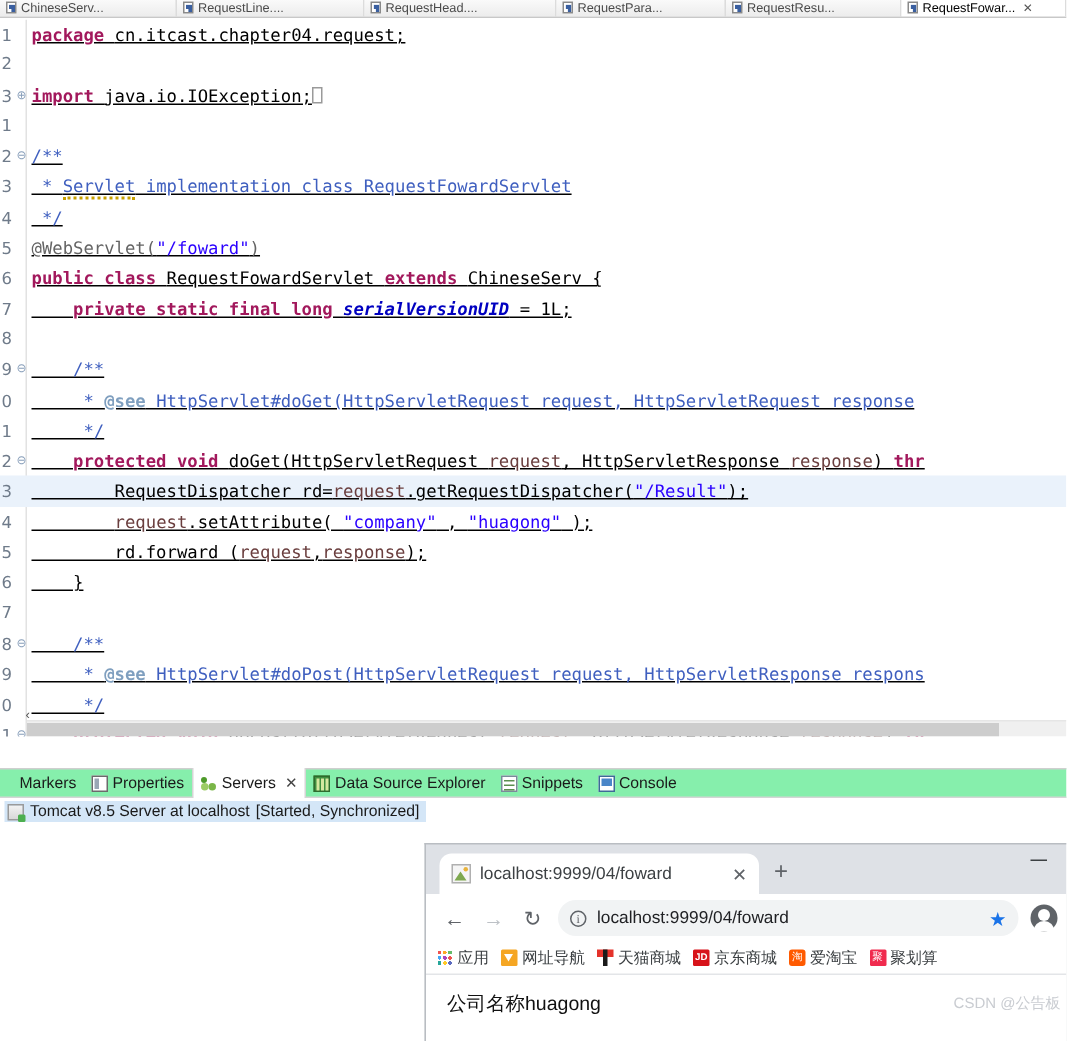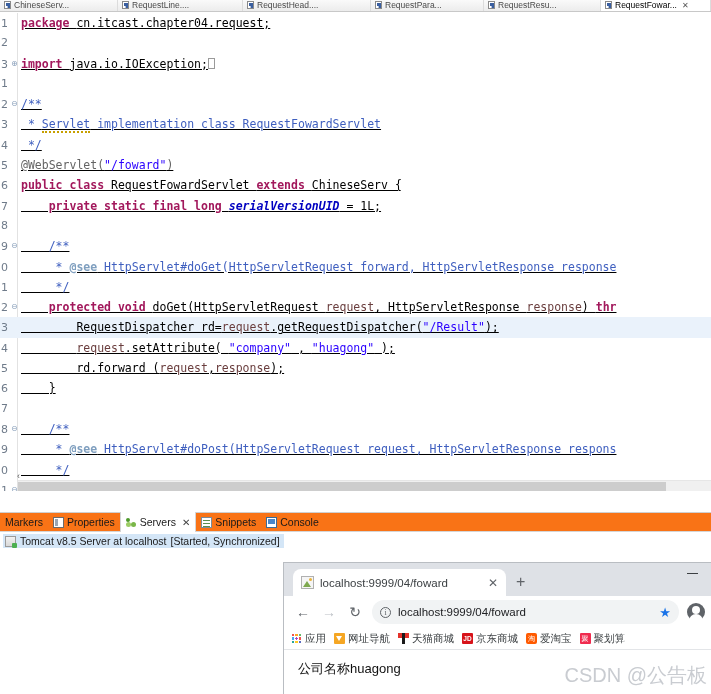--- a/index.html
+++ b/index.html
@@ -108,26 +108,26 @@
     background: #cdcdcd;
   }
   .collapse-arrow {
     position:absolute; left: 17px; bottom: 10px;
     font-size: 9px; color:#555; line-height: 9px;
   }
 
   
   .view-tabs {
     position: absolute; top: 512px; left: 0; width: 711px; height: 20px;
-    background: #f97316;
+    background: #86efac;
     border-top: 1px solid #cfcfcf;
     border-bottom: 1px solid #d5d5d5;
     display: flex; align-items: center;
     font-size: 10.5px; color: #1a1a1a;
-    padding-left: 0;
+    padding-left: 8px;
   }
   .vtab {
     display:flex; align-items:center; gap:3px;
     padding: 0 5px; height: 20px; white-space: nowrap;
   }
   .vtab.active { background:#ffffff; border-left:1px solid #d5d5d5; border-right:1px solid #d5d5d5; }
   .vtab .vclose { font-size: 10px; color:#444; margin-left:3px; }
   .vicon { width:11px; height:11px; flex:0 0 11px; position:relative; }
   .ic-props { border:1px solid #6b6b6b; background:#fff; }
   .ic-props:after{ content:""; position:absolute; left:1px; top:1px; width:3px; height:7px; background:#9aa7b5; }
@@ -290,21 +290,21 @@
                 color:#fff; font-size:7px; line-height:11px; text-align:center; }
 
   .br-content {
     height: 45px; background:#ffffff;
     position:relative; padding: 10px 0 0 14px;
     font-size: 13px; color:#111;
   }
   .page-text { white-space:nowrap; }
   .watermark {
     position:absolute; right: 4px; top: 12px;
-    font-size: 20px; color:#c9ccd1;
+    font-size: 10px; color:#c9ccd1;
     white-space:nowrap;
   }
 </style>
 </head>
 <body>
 
 <div id="root">
 
   <div class="editor-tabs" id="editorTabs">
       <div class="etab" style="width: 118px;">
@@ -342,21 +342,21 @@
         <div class="cl"><div class="ln">3<span class="fold">⊕</span></div><div class="code-txt"><span class="kw">import </span><span class="plain">java.io.IOException;</span><span class="caretbox"></span></div></div>
         <div class="cl"><div class="ln">1</div><div class="code-txt"></div></div>
         <div class="cl"><div class="ln">2<span class="fold">⊖</span></div><div class="code-txt"><span class="jdoc">/**</span></div></div>
         <div class="cl"><div class="ln">3</div><div class="code-txt"><span class="jdoc"> * </span><span class="jdoc squiggle">Servlet</span><span class="jdoc"> implementation class RequestFowardServlet</span></div></div>
         <div class="cl"><div class="ln">4</div><div class="code-txt"><span class="jdoc"> */</span></div></div>
         <div class="cl"><div class="ln">5</div><div class="code-txt"><span class="ann">@WebServlet(</span><span class="str">"/foward"</span><span class="ann">)</span></div></div>
         <div class="cl"><div class="ln">6</div><div class="code-txt"><span class="kw">public class </span><span class="plain">RequestFowardServlet </span><span class="kw">extends </span><span class="plain">ChineseServ {</span></div></div>
         <div class="cl"><div class="ln">7</div><div class="code-txt"><span class="kw">    private static final long </span><span class="fld">serialVersionUID</span><span class="plain"> = 1L;</span></div></div>
         <div class="cl"><div class="ln">8</div><div class="code-txt"></div></div>
         <div class="cl"><div class="ln">9<span class="fold">⊖</span></div><div class="code-txt"><span class="jdoc">    /**</span></div></div>
-        <div class="cl"><div class="ln">0</div><div class="code-txt"><span class="jdoc">     * </span><span class="jtag">@see</span><span class="jdoc"> HttpServlet#doGet(HttpServletRequest forward, HttpServletResponse response</span></div></div>
+        <div class="cl"><div class="ln">0</div><div class="code-txt"><span class="jdoc">     * </span><span class="jtag">@see</span><span class="jdoc"> HttpServlet#doGet(HttpServletRequest request, HttpServletRequest response</span></div></div>
         <div class="cl"><div class="ln">1</div><div class="code-txt"><span class="jdoc">     */</span></div></div>
         <div class="cl"><div class="ln">2<span class="fold">⊖</span></div><div class="code-txt"><span class="kw">    protected void </span><span class="plain">doGet(HttpServletRequest </span><span class="param">request</span><span class="plain">, HttpServletResponse </span><span class="param">response</span><span class="plain">) </span><span class="kw">thr</span></div></div>
         <div class="cl hl"><div class="ln">3</div><div class="code-txt"><span class="plain">        RequestDispatcher rd=</span><span class="param">request</span><span class="plain">.getRequestDispatcher(</span><span class="str">"/Result"</span><span class="plain">);</span></div></div>
         <div class="cl"><div class="ln">4</div><div class="code-txt"><span class="plain">        </span><span class="param">request</span><span class="plain">.setAttribute( </span><span class="str">"company"</span><span class="plain"> , </span><span class="str">"huagong"</span><span class="plain"> );</span></div></div>
         <div class="cl"><div class="ln">5</div><div class="code-txt"><span class="plain">        rd.forward (</span><span class="param">request</span><span class="plain">,</span><span class="param">response</span><span class="plain">);</span></div></div>
         <div class="cl"><div class="ln">6</div><div class="code-txt"><span class="plain">    }</span></div></div>
         <div class="cl"><div class="ln">7</div><div class="code-txt"></div></div>
         <div class="cl"><div class="ln">8<span class="fold">⊖</span></div><div class="code-txt"><span class="jdoc">    /**</span></div></div>
         <div class="cl"><div class="ln">9</div><div class="code-txt"><span class="jdoc">     * </span><span class="jtag">@see</span><span class="jdoc"> HttpServlet#doPost(HttpServletRequest request, HttpServletResponse respons</span></div></div>
         <div class="cl"><div class="ln">0</div><div class="code-txt"><span class="jdoc">     */</span></div></div>
@@ -375,20 +375,24 @@
       <div class="vtab">
         <span class="vicon ic-props"></span>
         <span>Properties</span>
       </div>
       <div class="vtab active">
         <span class="vicon ic-servers"></span>
         <span>Servers</span>
         <span class="vclose">✕</span>
       </div>
       <div class="vtab">
+        <span class="vicon ic-dse"></span>
+        <span>Data Source Explorer</span>
+      </div>
+      <div class="vtab">
         <span class="vicon ic-snippets"></span>
         <span>Snippets</span>
       </div>
       <div class="vtab">
         <span class="vicon ic-console"></span>
         <span>Console</span>
       </div>
     </div>
 
   <div class="server-row">

